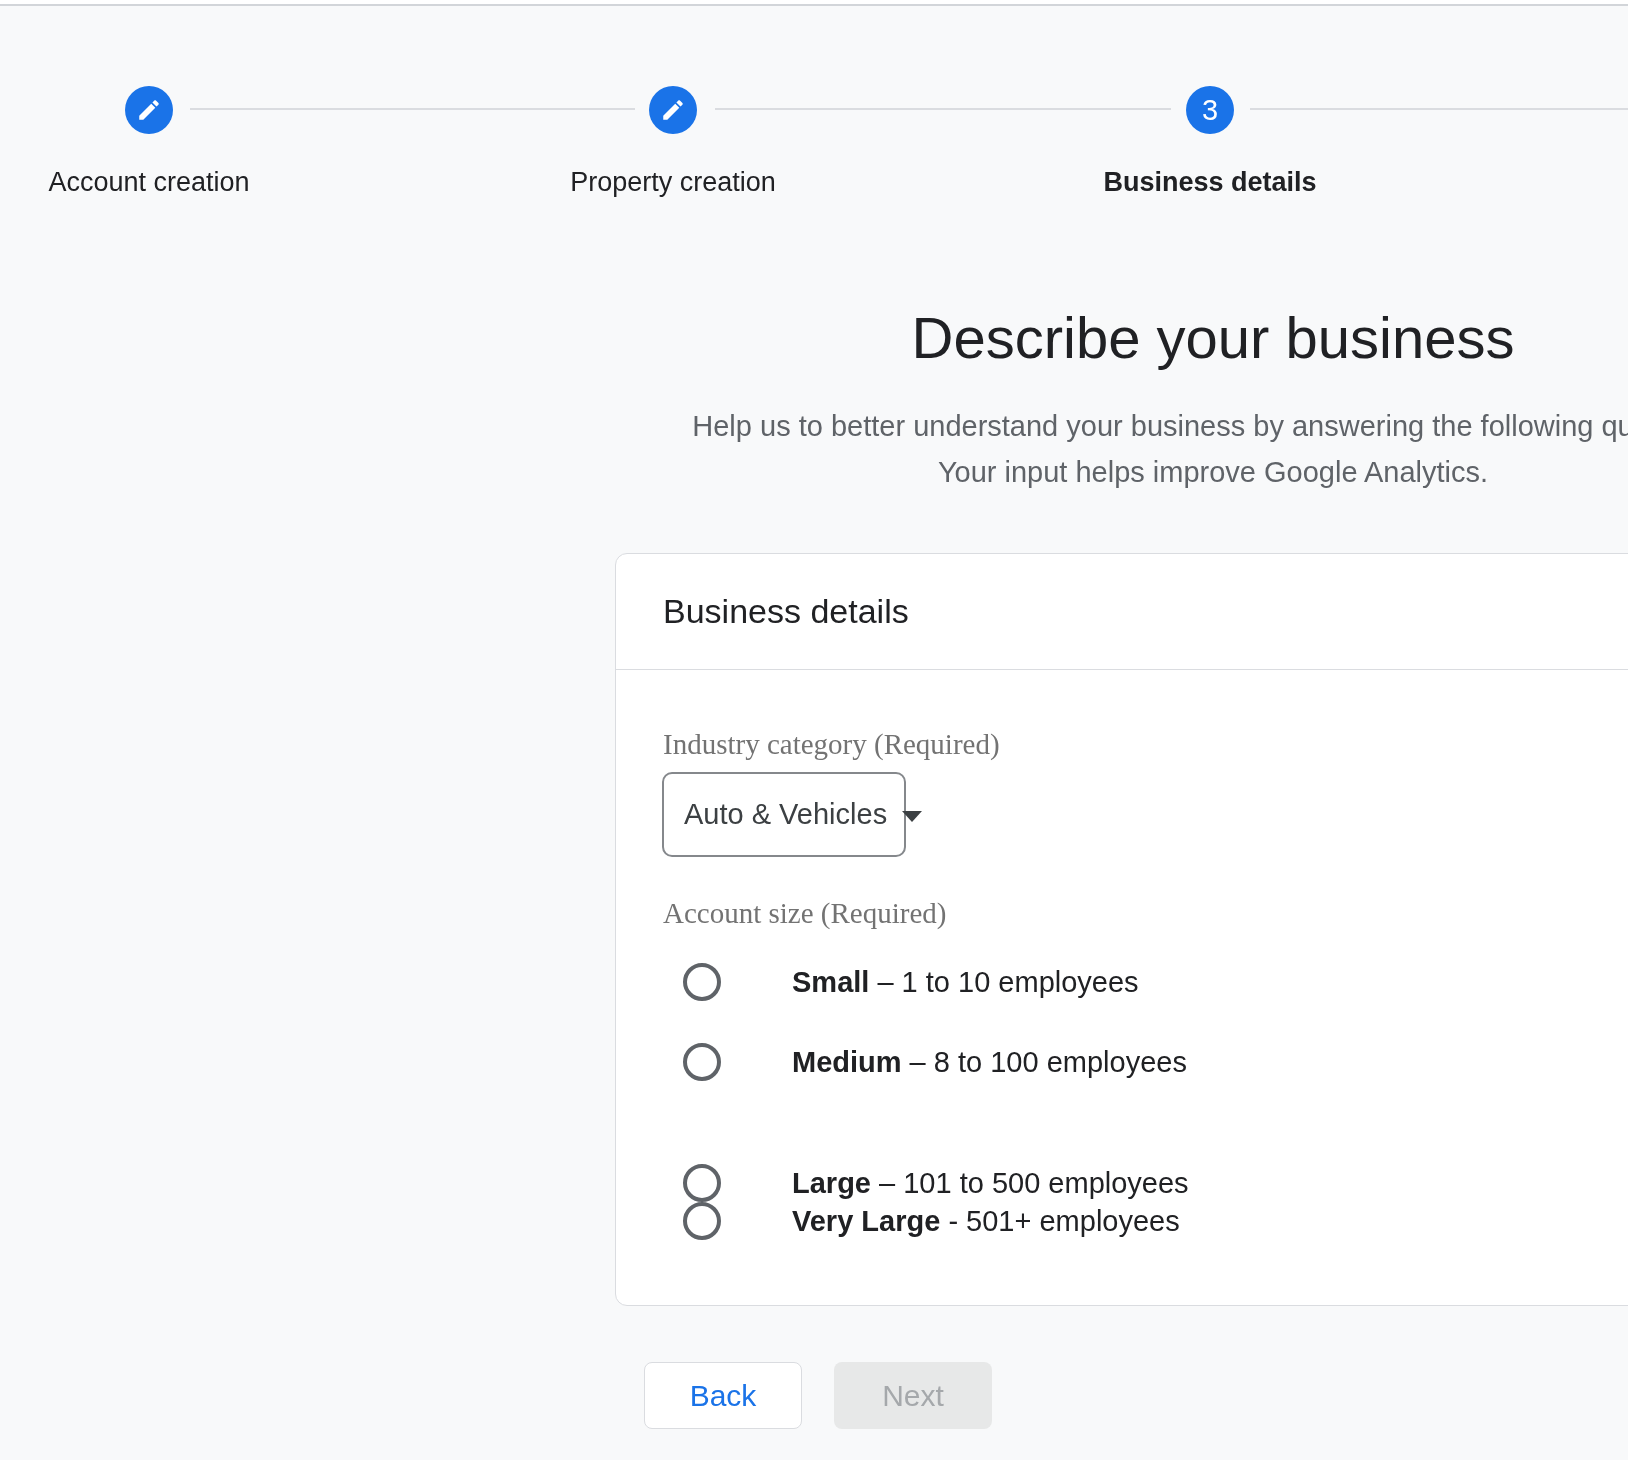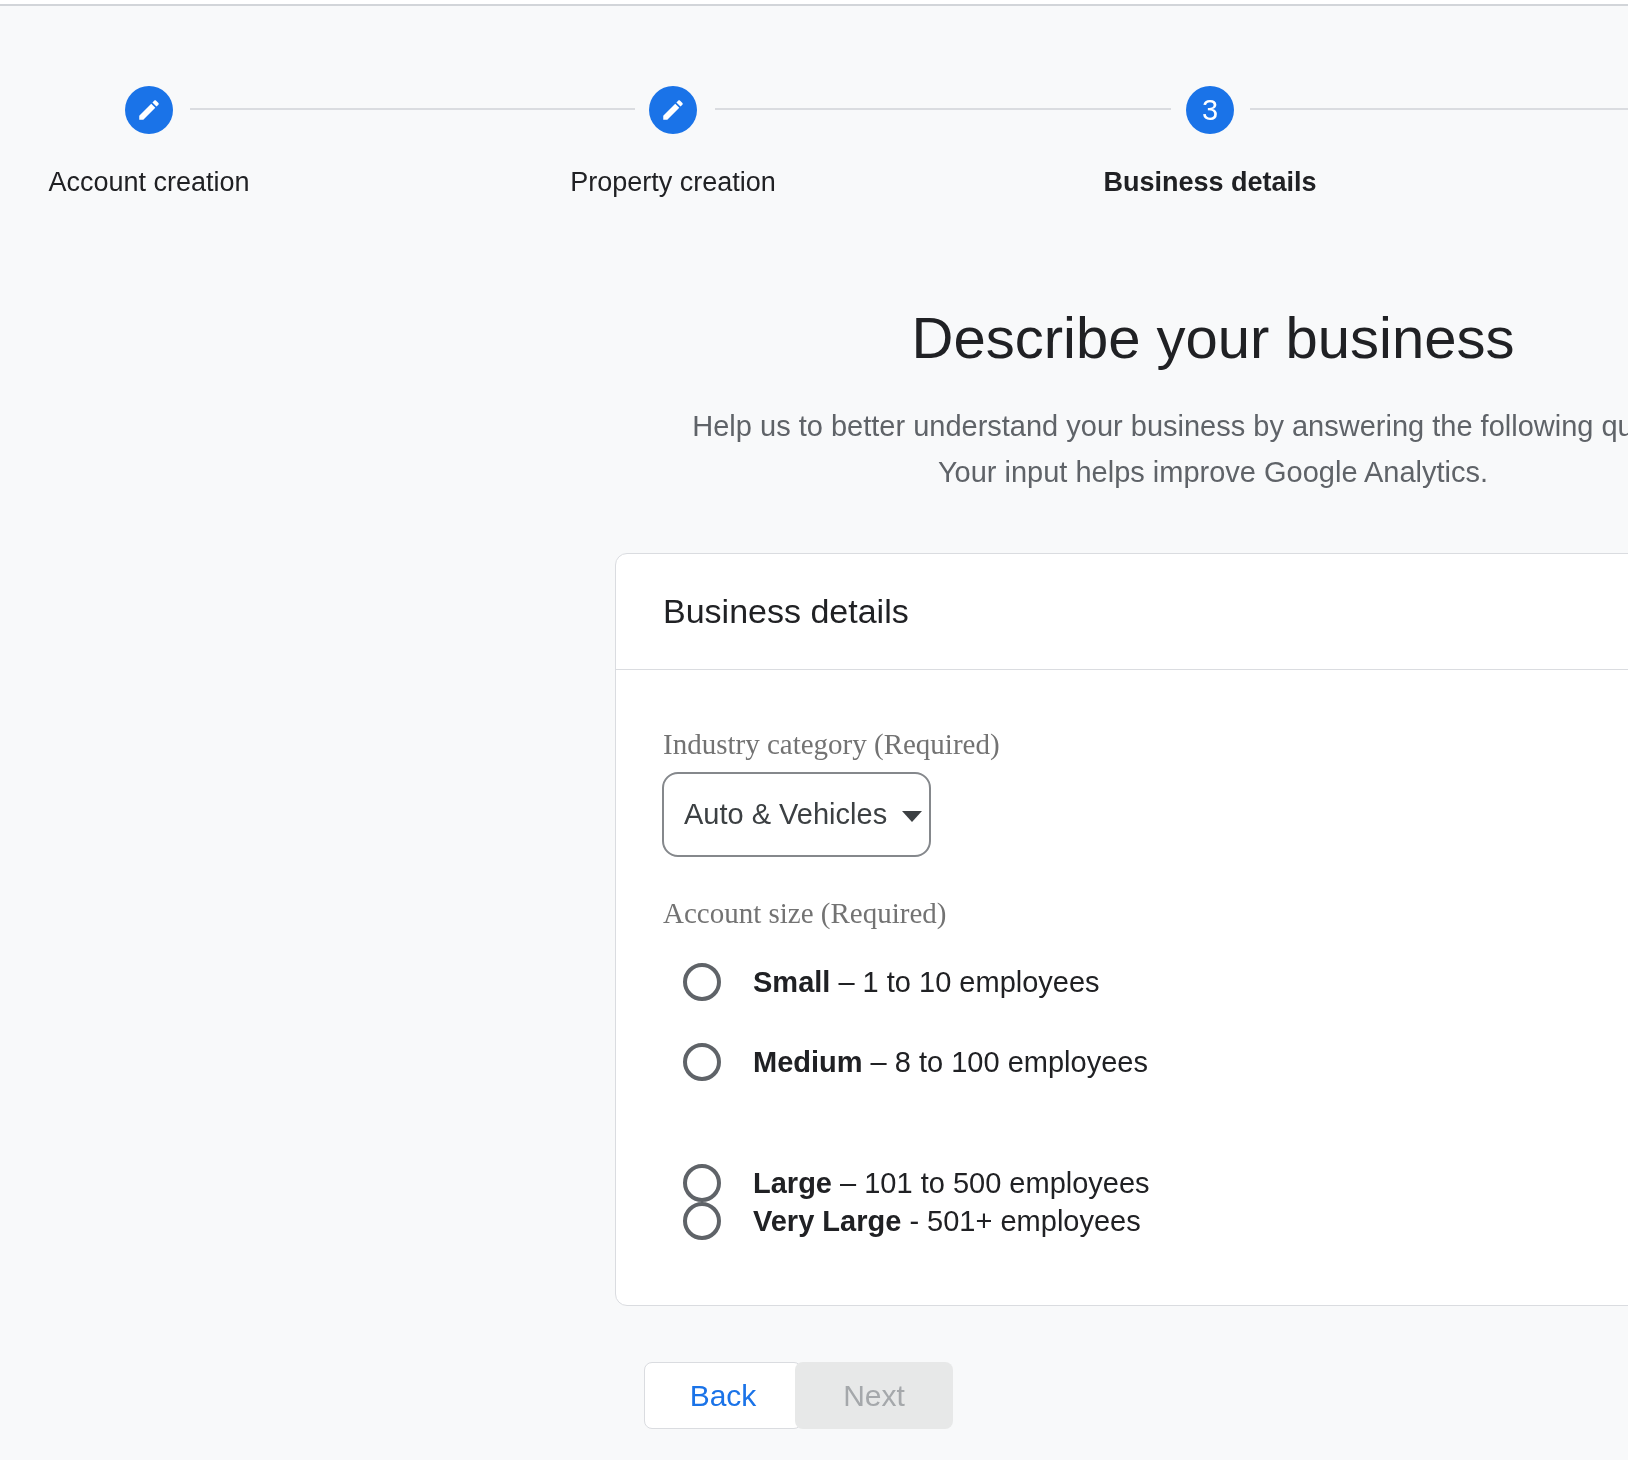--- a/index.html
+++ b/index.html
@@ -49,51 +49,51 @@
     left:615px;top:553px;width:1196px;height:117px;
     display:flex;align-items:center;box-sizing:border-box;
     padding-left:48px;border-bottom:1px solid #dadce0;
     font-size:34px;color:#202124;
   }
   .field-label{font-size:29px;line-height:34px;color:#737373;white-space:nowrap;font-family:Liberation Serif, serif;}
   .lbl-industry{left:663px;top:727px;}
   .lbl-size{left:663px;top:896px;}
 
   .dropdown{
-    left:662px;top:772px;width:269px;height:85px;box-sizing:border-box;
-    border:2px solid #85888c;border-radius:16px;background:#ffffff;
+    left:662px;top:772px;width:244px;height:85px;box-sizing:border-box;
+    border:2px solid #85888c;border-radius:10px;background:#ffffff;
     display:flex;align-items:center;padding:0 20px;cursor:pointer;
   }
   .dropdown-text{font-size:29px;color:#3c4043;white-space:nowrap;}
   .caret{
     width:0;height:0;margin-left:15px;margin-top:4px;
     border-left:10px solid transparent;border-right:10px solid transparent;
     border-top:11px solid #3c4043;
   }
 
   .radio-row{
-    left:683px;height:38px;display:flex;align-items:center;cursor:pointer;
+    left:683px;height:38px;display:flex;align-items:center;cursor:pointer;gap:39px;
   }
   .radio-circle{
     width:38px;height:38px;box-sizing:border-box;flex:0 0 38px;
     border:4px solid #5f6368;border-radius:50%;background:transparent;
   }
   .radio-text{margin-left:32px;font-size:29px;line-height:44px;white-space:nowrap;color:#202124;}
   .radio-text b{font-weight:700;color:#202124;}
 
   
   .btn{
     top:1362px;width:158px;height:67px;box-sizing:border-box;border-radius:8px;
     display:flex;align-items:center;justify-content:center;
     font-size:30px;font-weight:500;cursor:pointer;
     font-family:"Liberation Sans",sans-serif;
     margin-left:29px;
   }
   .btn-back{left:615px;background:#ffffff;border:1px solid #dadce0;color:#1a73e8;}
-  .btn-next{left:766px;background:#e7e8e8;border:none;color:#a5a8ab;cursor:default;}
+  .btn-next{left:805px;background:#e7e8e8;border:none;color:#a5a8ab;cursor:default;}
 </style>
 </head>
 <body>
 
 <div class="abs top-strip"></div>
 <div class="abs top-line"></div>
 
 <div class="abs connector" style="left:190px;width:445px;"></div>
 <div class="abs connector" style="left:715px;width:456px;"></div>
 <div class="abs connector" style="left:1250px;width:378px;"></div>

